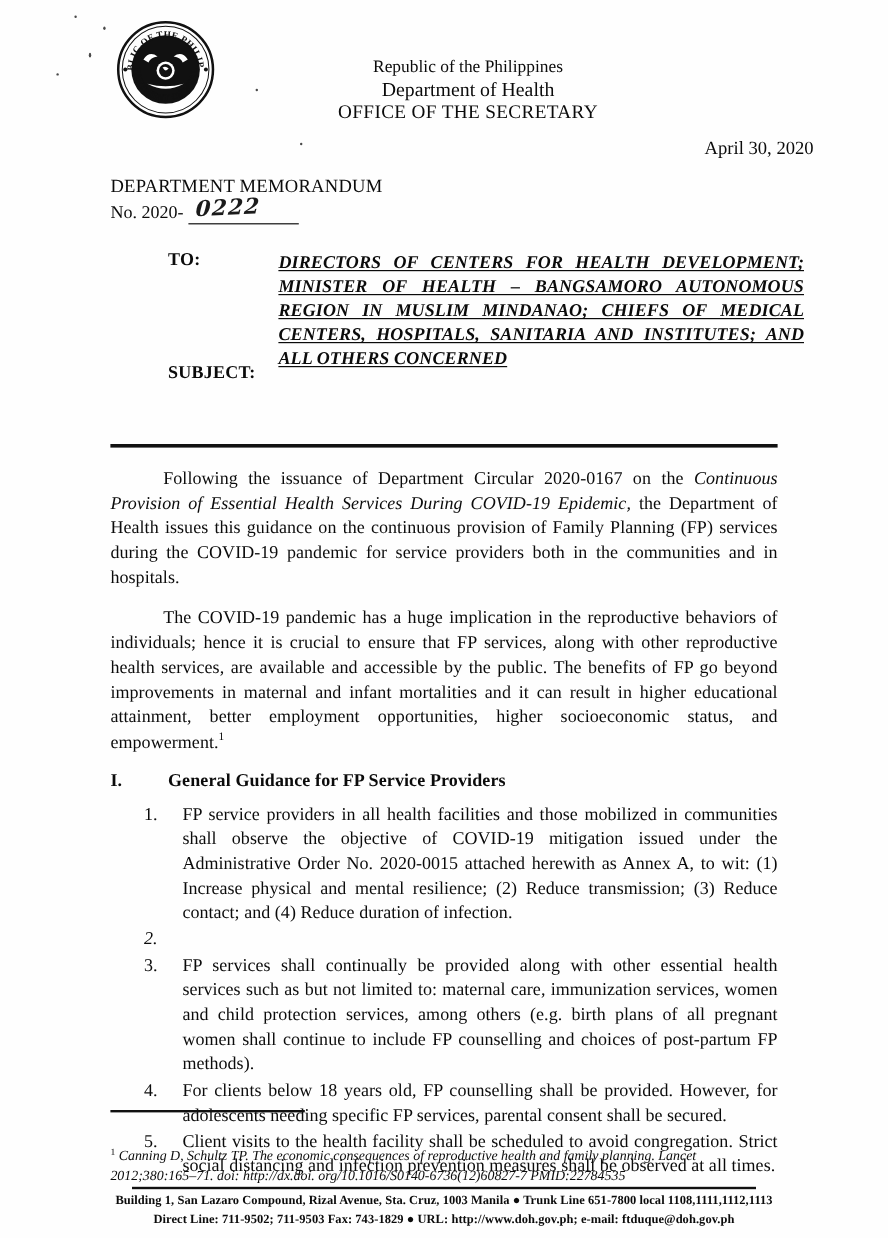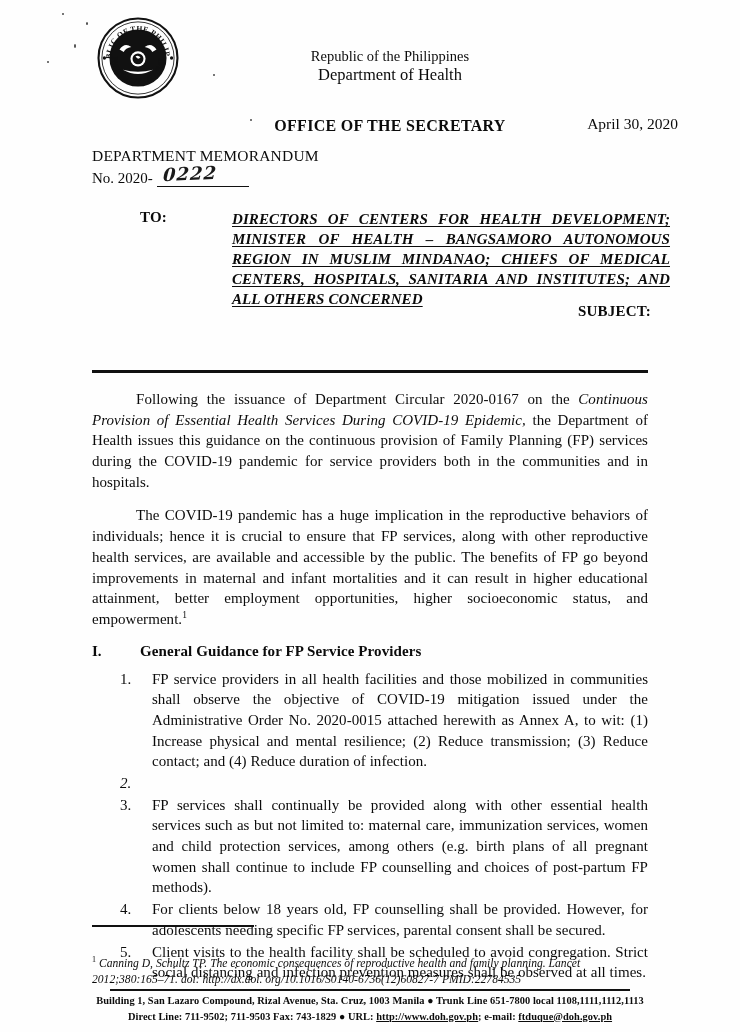--- a/index.html
+++ b/index.html
@@ -43,21 +43,21 @@
   .letterhead {
     position: absolute;
     left: 190px;
     top: 48px;
     width: 400px;
     text-align: center;
     line-height: 1.18;
   }
   .lh-1 { font-size: 14.5px; }
   .lh-2 { font-size: 16.5px; }
-  .lh-3 { font-size: 16px; font-weight: bold; letter-spacing: 0.3px; margin-top: 32px; }
+  .lh-3 { font-size: 16px; font-weight: normal; letter-spacing: 0.3px; }
 
   .doc-date {
     position: absolute;
     right: 62px;
     top: 115px;
     font-size: 15.5px;
   }
 
   .memo-title {
     position: absolute;
@@ -118,21 +118,21 @@
     text-align-last: left;
     line-height: 1.34;
     letter-spacing: 0.1px;
     font-style: italic;
   }
   .field-value .u {
     text-decoration: underline;
     text-underline-offset: 2px;
   }
   #to-row { top: 203px; margin-top: 6px; }
-  #subject-row { top: 303px; justify-content: flex-end; }
+  #subject-row { top: 303px; }
 
   
   .rule-thick {
     position: absolute;
     left: 92px;
     width: 556px;
     height: 3px;
     background: #111;
     top: 370px;
   }
@@ -233,21 +233,21 @@
     position: absolute;
     left: 92px;
     top: 993px;
     width: 556px;
     text-align: center;
     font-size: 10.4px;
     font-weight: bold;
     line-height: 1.5;
     letter-spacing: 0.05px;
   }
-  .footer .u { text-decoration: underline; }
+  .footer .u { }
   .bullet-sep { letter-spacing: 0; }
 </style>
 </head>
 <body>
 
 <div class="page">
 
   <div class="speck" style="left:86px;top:22px;width:2px;height:3px;"></div>
   <div class="speck" style="left:74px;top:44px;width:2px;height:4px;"></div>
   <div class="speck" style="left:47px;top:61px;width:2px;height:2px;"></div>

